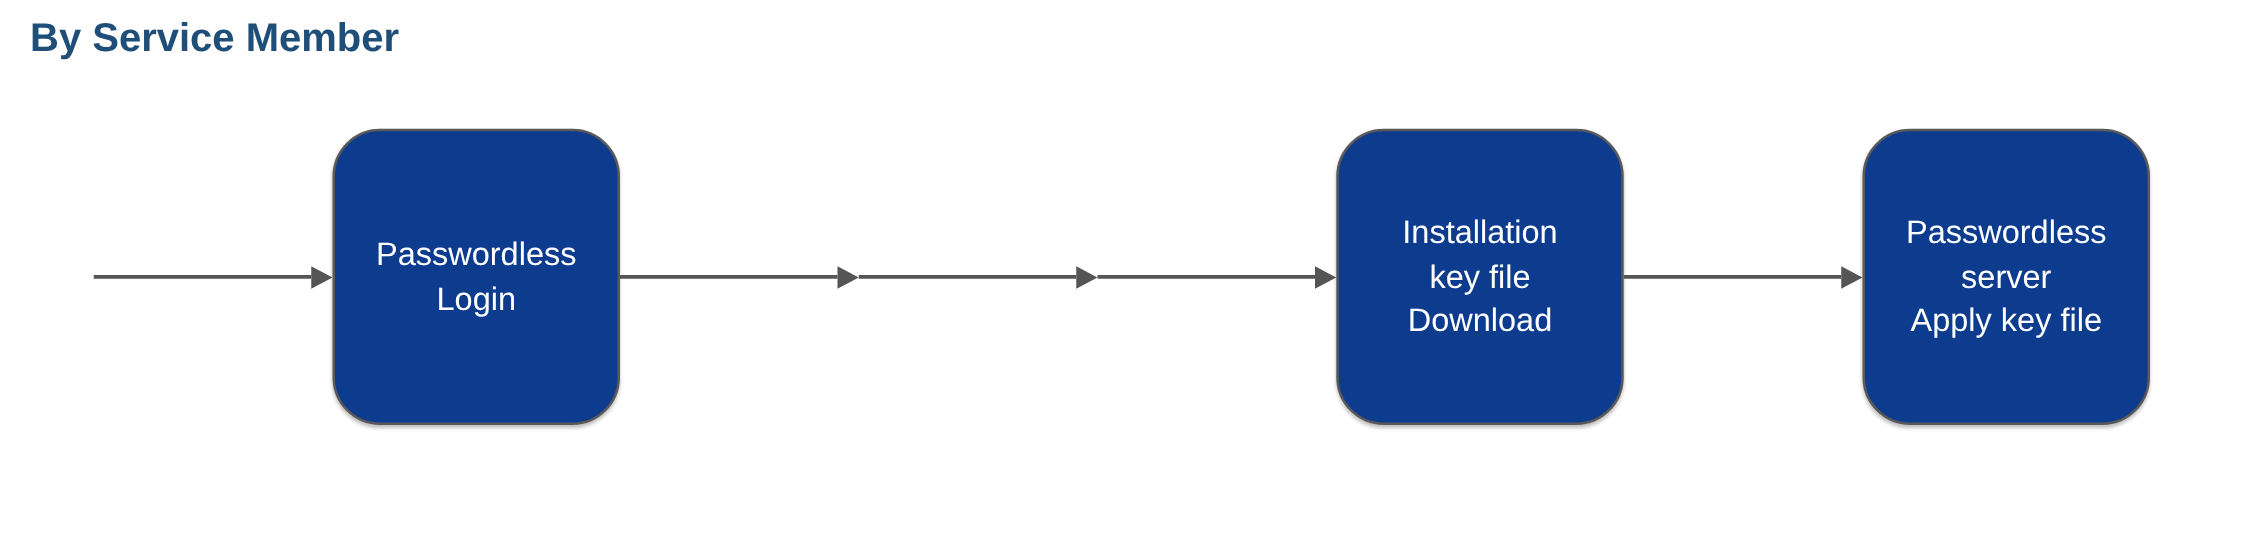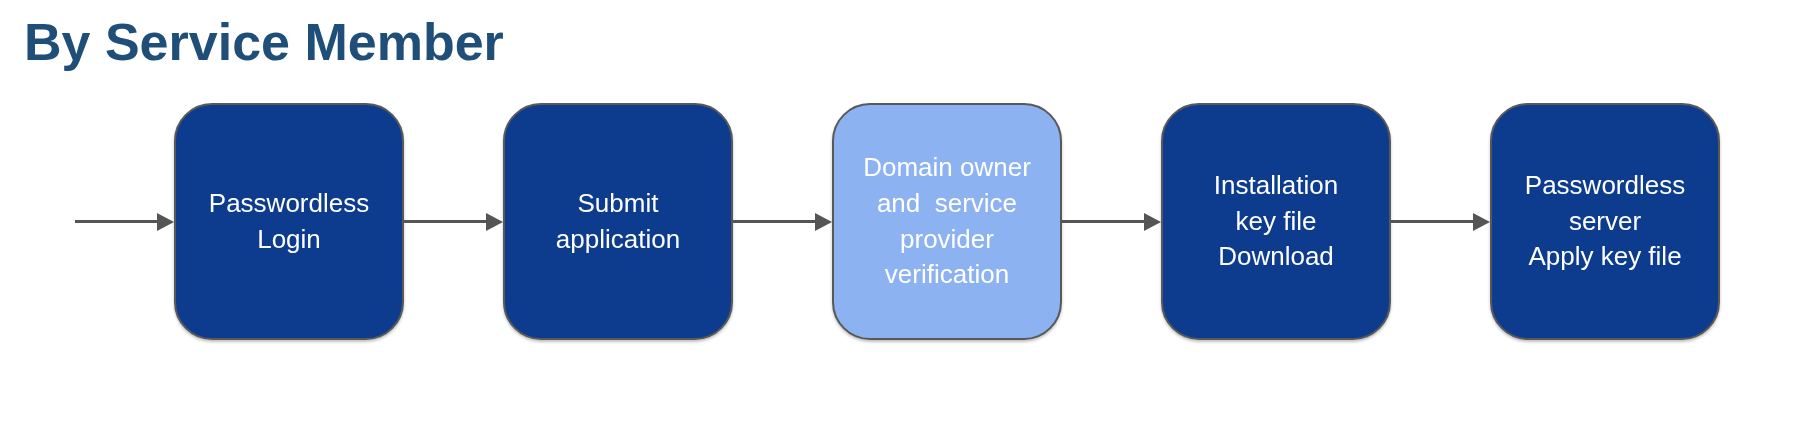--- a/index.html
+++ b/index.html
@@ -14,21 +14,21 @@
   *{margin:0;padding:0;box-sizing:border-box;}
   html,body{background:var(--background);}
   body{
     font-family:"Liberation Sans", sans-serif;
     width:1794px;height:441px;overflow:hidden;position:relative;
   }
   .canvas{position:absolute;inset:0;background:var(--background);}
   .title{
     position:absolute;
     font-weight:bold;
-    font-size:52px;
+    font-size:32px;
     color:var(--title-text);
     letter-spacing:0px;
     white-space:nowrap;
   }
   .title-top{left:24px;top:12px;}
   .title-bottom{left:858px;top:360px;}
   .flow{
     position:absolute;
     left:75px;top:103px;
     width:1645px;height:237px;
@@ -89,36 +89,26 @@
     <div class="box box--dark">
       <span class="label">Passwordless
 Login</span>
     </div>
 
     <div class="connector">
       <div class="line"></div>
       <div class="head"></div>
     </div>
 
-    <div class="box box--dark">
-      <span class="label">Submit
-application</span>
-    </div>
 
     <div class="connector">
       <div class="line"></div>
       <div class="head"></div>
     </div>
 
-    <div class="box box--light">
-      <span class="label">Domain owner
-and  service
-provider
-verification</span>
-    </div>
 
     <div class="connector">
       <div class="line"></div>
       <div class="head"></div>
     </div>
 
     <div class="box box--dark">
       <span class="label">Installation
 key file
 Download</span>

